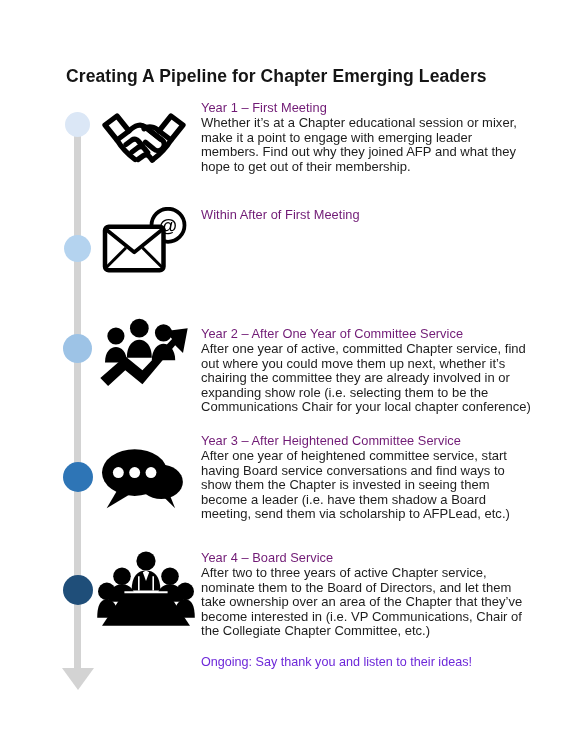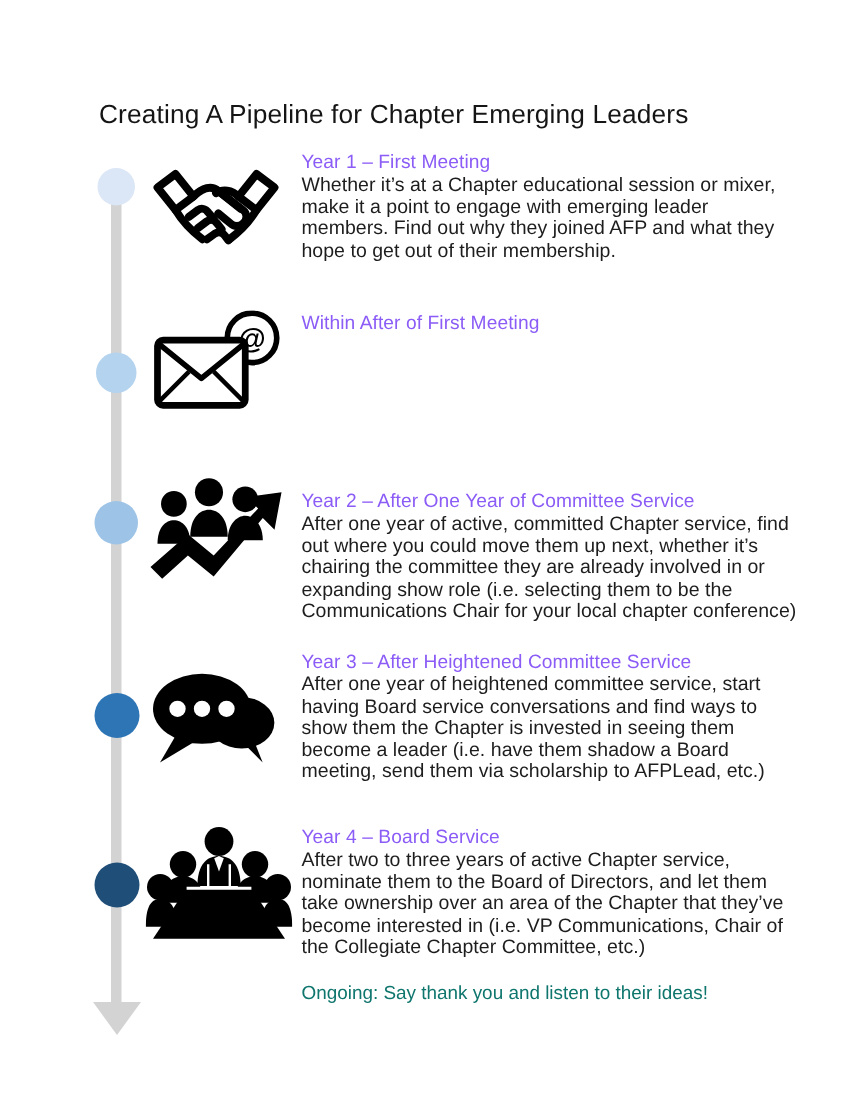--- a/index.html
+++ b/index.html
@@ -22,21 +22,21 @@
     inset: 0;
     background: #ffffff;
   }
 
   
   .title {
     position: absolute;
     left: 66px;
     top: 66px;
     font-size: 17.5px;
-    font-weight: 400;
+    font-weight: 700;
     letter-spacing: 0.1px;
     color: #151515;
     white-space: nowrap;
   }
 
   
   .rail {
     position: absolute;
     left: 74px;
     top: 118px;
@@ -78,38 +78,38 @@
   .icon-box svg { display: block; }
 
   .text-col {
     position: absolute;
     left: 201px;
     width: 330px;
   }
   .sec-title {
     font-size: 12.8px;
     font-weight: 400;
-    color: #8b5cf6;
+    color: #701a75;
     letter-spacing: 0.05px;
     margin: 0 0 1px 0;
     white-space: nowrap;
   }
   .sec-body {
     font-size: 13px;
     line-height: 14.6px;
     color: #1d1d1d;
     margin: 0;
     letter-spacing: 0.02px;
   }
   .ongoing {
     position: absolute;
     left: 201px;
     top: 655px;
     font-size: 12.6px;
-    color: #0f766e;
+    color: #6d28d9;
     white-space: nowrap;
   }
 </style>
 </head>
 <body>
 
 <div class="page">
 
   <div class="title">Creating A Pipeline for Chapter Emerging Leaders</div>
 

